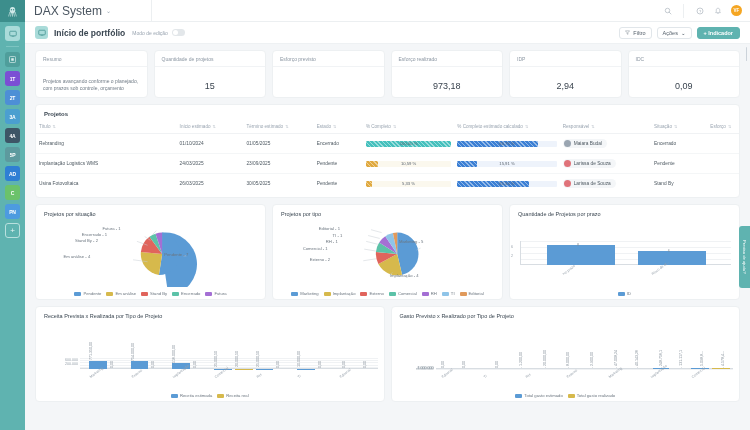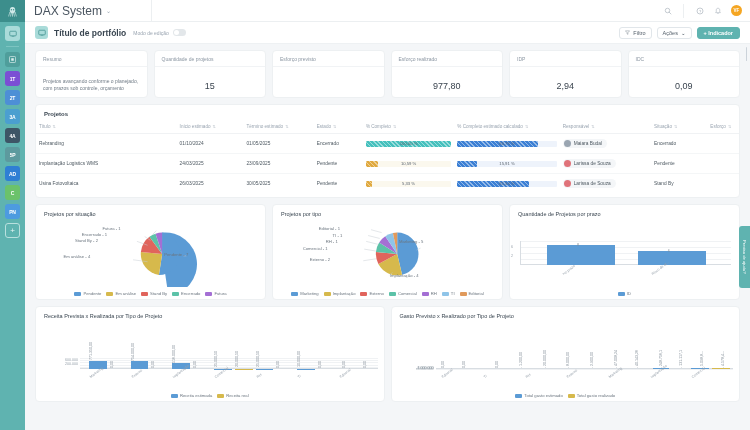--- a/index.html
+++ b/index.html
@@ -243,21 +243,21 @@
       </div>
     </div>
 
     <div class="page-head">
       <div class="page-icon">
         <svg width="8" height="8" viewBox="0 0 16 16">
           <rect x="1.5" y="2.5" width="13" height="9" rx="1.5" fill="none" stroke="#3c8e8c" stroke-width="1.4"></rect>
           <rect x="5" y="12.8" width="6" height="1.4" rx="0.6" fill="#3c8e8c"></rect>
         </svg>
       </div>
-      <span class="page-title">Título de portfólio</span>
+      <span class="page-title">Início de portfólio</span>
       <span class="edit-label">Modo de edição</span>
       <div class="toggle"></div>
       <div class="head-spacer"></div>
       <div class="btn">
         <svg width="5" height="5" viewBox="0 0 12 12">
             <path d="M1 2 H11 L7 6.5 V10.5 L5 9.5 V6.5 Z" fill="none" stroke="#7b858f" stroke-width="1.1"></path>
           </svg>
         <span>Filtro</span>
       </div>
       <div class="btn">
@@ -296,21 +296,21 @@
         <div class="card kpi">
           <div class="kpi-head">
               <span>Esforço previsto</span>
             </div>
         </div>
         <div class="card kpi">
           <div class="kpi-head">
               <span>Esforço realizado</span>
             </div>
           <div class="kpi-body">
-              <span class="kpi-value">977,80</span>
+              <span class="kpi-value">973,18</span>
             </div>
         </div>
         <div class="card kpi">
           <div class="kpi-head">
               <span>IDP</span>
             </div>
           <div class="kpi-body">
               <span class="kpi-value">2,94</span>
             </div>
         </div>

